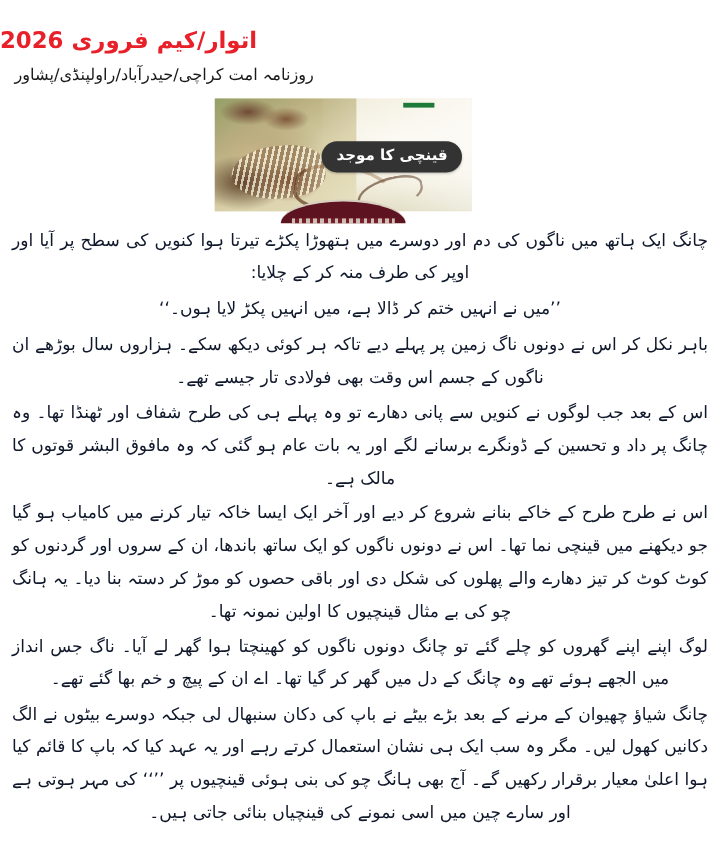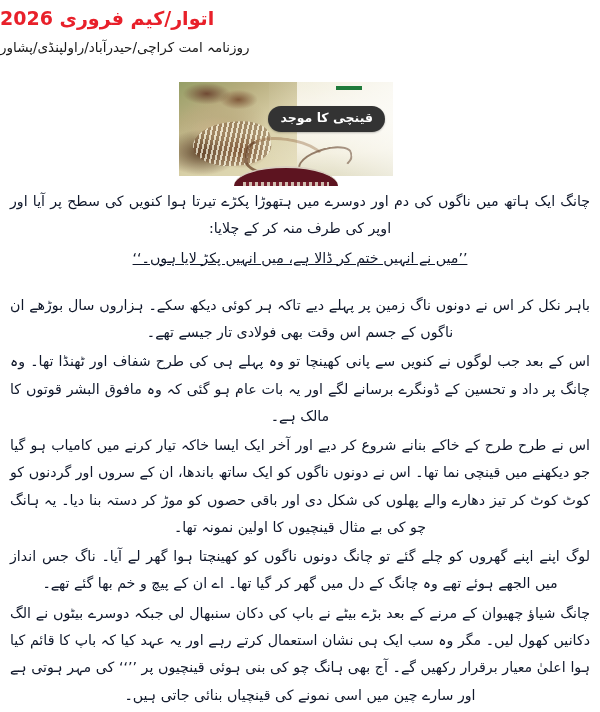--- a/index.html
+++ b/index.html
@@ -12,21 +12,21 @@
     height: 712px;
     position: relative;
     overflow: hidden;
     font-family: "DejaVu Sans", "Liberation Sans", sans-serif;
     color: #111111;
   }
 
   
   .masthead {
     position: absolute;
-    top: 0;
+    top: 16px;
     left: 0;
     width: 544px;
     text-align: left;
     direction: rtl;
   }
   .issue-date {
     color: #e8202a;
     font-size: 19px;
     font-weight: 700;
     line-height: 1.35;
@@ -34,21 +34,21 @@
     text-align: left;
     direction: rtl;
     unicode-bidi: plaintext;
     white-space: nowrap;
   }
   .publication-line {
     color: #1a1a1a;
     font-size: 13.5px;
     font-weight: 500;
     line-height: 1.4;
-    padding: 6px 8px 0 0;
+    padding: 6px 8px 0 12px;
     text-align: left;
     direction: rtl;
     unicode-bidi: plaintext;
     white-space: nowrap;
   }
 
   
   .figure-wrap {
     position: absolute;
     top: 82px;
@@ -130,21 +130,21 @@
   .figure-green-bar {
     position: absolute;
     top: 4px;
     right: 31px;
     width: 26px;
     height: 4px;
     background: #1f7a3a;
   }
   .caption-badge {
     position: absolute;
-    top: 24px;
+    top: 36px;
     right: 8px;
     min-width: 92px;
     padding: 4px 12px 6px 12px;
     background: #333333;
     border-radius: 14px;
     color: #ffffff;
     font-size: 12.5px;
     font-weight: 700;
     text-align: center;
     direction: rtl;
@@ -192,22 +192,21 @@
     font-size: 14.2px;
     line-height: 1.92;
     color: #0f172a;
     direction: rtl;
     unicode-bidi: plaintext;
     text-align: justify;
     text-justify: inter-word;
   }
   .para.quote {
     text-align: center;
-    margin-bottom: 20px;
-    text-decoration: underline;
+    margin-bottom: 3px;
   }
   .para b {
     font-weight: 700;
   }
 </style>
 </head>
 <body>
 
 <div class="masthead">
   <div class="issue-date">اتوار/کیم فروری 2026</div>
@@ -226,18 +225,18 @@
   </div>
   <div class="figure-base-arc">
     <div class="figure-base-stripe"></div>
   </div>
 </div>
 
 <div class="article-body">
   <p class="para">چانگ ایک ہاتھ میں ناگوں کی دم اور دوسرے میں ہتھوڑا پکڑے تیرتا ہوا کنویں کی سطح پر آیا اور اوپر کی طرف منہ کر کے چلایا:</p>
   <p class="para quote">’’میں نے انہیں ختم کر ڈالا ہے، میں انہیں پکڑ لایا ہوں۔‘‘</p>
   <p class="para">باہر نکل کر اس نے دونوں ناگ زمین پر پہلے دیے تاکہ ہر کوئی دیکھ سکے۔ ہزاروں سال بوڑھے ان ناگوں کے جسم اس وقت بھی فولادی تار جیسے تھے۔</p>
-  <p class="para">اس کے بعد جب لوگوں نے کنویں سے پانی کھینچا تو وہ پہلے ہی کی طرح شفاف اور ٹھنڈا تھا۔ وہ چانگ پر داد و تحسین کے ڈونگرے برسانے لگے اور یہ بات عام ہو گئی کہ وہ مافوق البشر قوتوں کا مالک ہے۔</p>
+  <p class="para">اس کے بعد جب لوگوں نے کنویں سے پانی دھارے تو وہ پہلے ہی کی طرح شفاف اور ٹھنڈا تھا۔ وہ چانگ پر داد و تحسین کے ڈونگرے برسانے لگے اور یہ بات عام ہو گئی کہ وہ مافوق البشر قوتوں کا مالک ہے۔</p>
   <p class="para">اس نے طرح طرح کے خاکے بنانے شروع کر دیے اور آخر ایک ایسا خاکہ تیار کرنے میں کامیاب ہو گیا جو دیکھنے میں قینچی نما تھا۔ اس نے دونوں ناگوں کو ایک ساتھ باندھا، ان کے سروں اور گردنوں کو کوٹ کوٹ کر تیز دھارے والے پھلوں کی شکل دی اور باقی حصوں کو موڑ کر دستہ بنا دیا۔ یہ ہانگ چو کی بے مثال قینچیوں کا اولین نمونہ تھا۔</p>
   <p class="para">لوگ اپنے اپنے گھروں کو چلے گئے تو چانگ دونوں ناگوں کو کھینچتا ہوا گھر لے آیا۔ ناگ جس انداز میں الجھے ہوئے تھے وہ چانگ کے دل میں گھر کر گیا تھا۔ اے ان کے پیچ و خم بھا گئے تھے۔</p>
   <p class="para">چانگ شیاؤ چھیوان کے مرنے کے بعد بڑے بیٹے نے باپ کی دکان سنبھال لی جبکہ دوسرے بیٹوں نے الگ دکانیں کھول لیں۔ مگر وہ سب ایک ہی نشان استعمال کرتے رہے اور یہ عہد کیا کہ باپ کا قائم کیا ہوا اعلیٰ معیار برقرار رکھیں گے۔ آج بھی ہانگ چو کی بنی ہوئی قینچیوں پر ’’‘‘ کی مہر ہوتی ہے اور سارے چین میں اسی نمونے کی قینچیاں بنائی جاتی ہیں۔</p>
 
 </div>
 
 </body></html>

